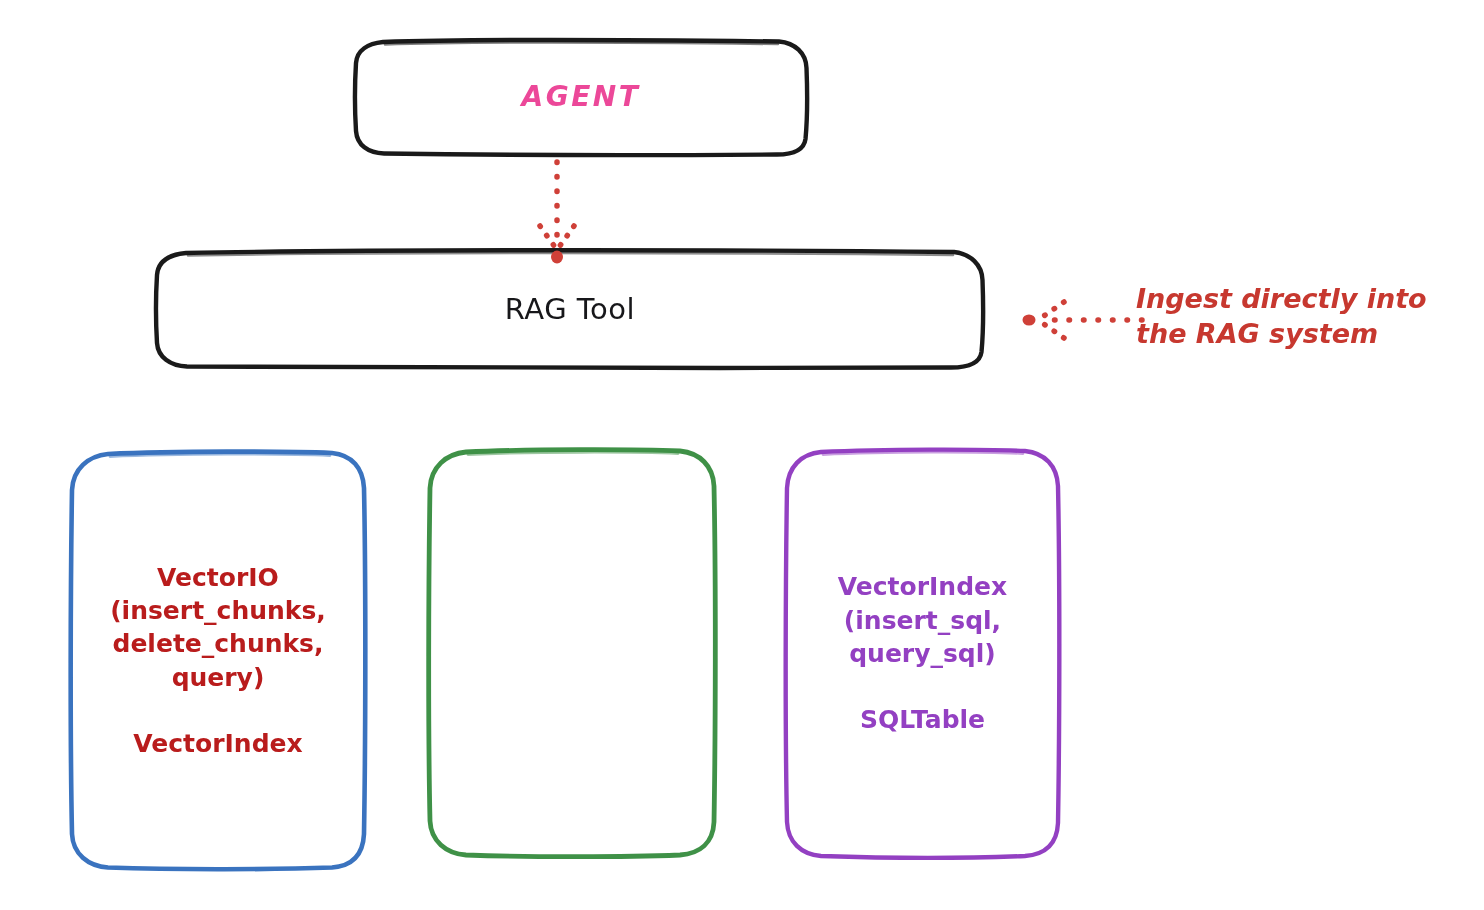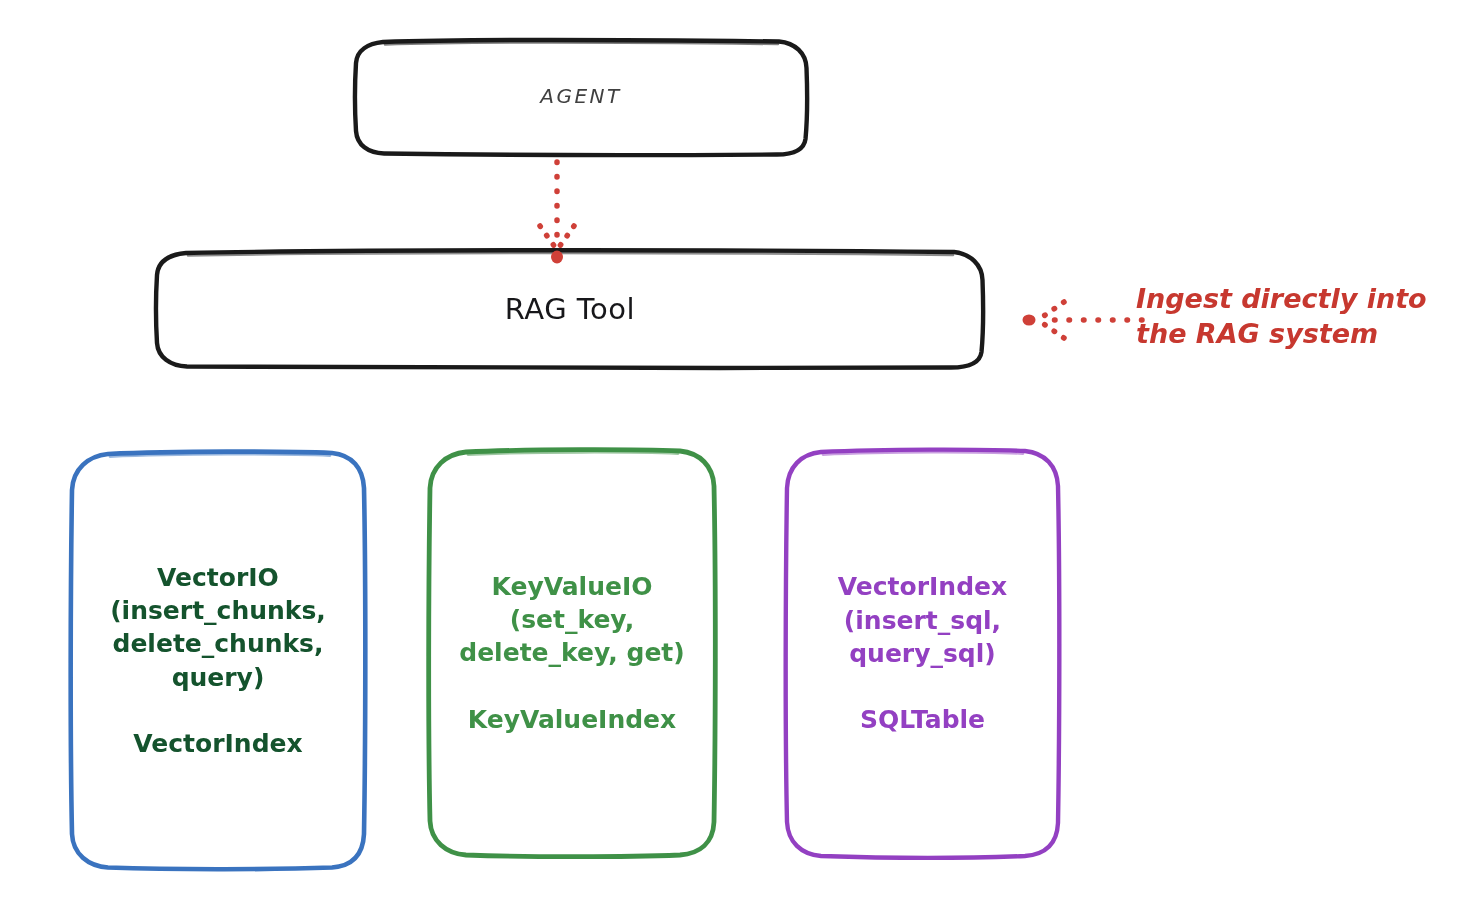--- a/index.html
+++ b/index.html
@@ -40,24 +40,24 @@
   
   #agent-node {
     left: 355px;
     top: 41px;
     width: 452px;
     height: 112px;
   }
   #agent-node .node-label {
     font-family: "DejaVu Sans", sans-serif;
     font-style: italic;
-    font-weight: 400;
-    font-size: 20px;
+    font-weight: 700;
+    font-size: 28px;
     letter-spacing: 2.5px;
-    color: #404040;
+    color: #ec4899;
   }
 
   
   #rag-tool-node {
     left: 156px;
     top: 252px;
     width: 828px;
     height: 114px;
   }
   #rag-tool-node .node-label {
@@ -75,21 +75,21 @@
     font-size: 25px;
     line-height: 1.33;
   }
 
   #vectorio-node {
     left: 70px;
     top: 452px;
     width: 296px;
     height: 417px;
   }
-  #vectorio-node .node-label { color: #14532d; }
+  #vectorio-node .node-label { color: #b91c1c; }
 
   #keyvalueio-node {
     left: 428px;
     top: 450px;
     width: 288px;
     height: 406px;
   }
   #keyvalueio-node .node-label { color: #3f9147; }
 
   #relationalio-node {
@@ -211,25 +211,20 @@
   </div>
 
   <div class="node leaf" id="keyvalueio-node">
     <svg class="sketch-border" viewBox="0 0 300 418" preserveAspectRatio="none">
       <path d="M44 8 C108 5, 212 5, 258 7 C278 9, 291 22, 292 42
                C294 138, 293.5 292, 292 378 C291 399, 278 409.5, 258 411
                C195 413.5, 104 413, 44 411 C24 409.5, 9 397, 8 377
                C6 288, 6.5 138, 8 44 C9 23, 24 10, 44 8 Z" stroke="#3f9147" stroke-width="4.8"></path>
       <path d="M46 10.5 C110 7.5, 212 7.5, 256 9.5" stroke="#3f9147" stroke-width="3" opacity="0.5"></path>
     </svg>
-    <div class="node-label">KeyValueIO
-(set_key,
-delete_key, get)
-
-KeyValueIndex</div>
   </div>
 
   <div class="node leaf" id="relationalio-node">
     <svg class="sketch-border" viewBox="0 0 287 419" preserveAspectRatio="none">
       <path d="M42 8 C104 5, 202 5, 246 7 C266 9, 278 22, 279 42
                C281 138, 280.5 293, 279 379 C278 400, 266 410.5, 246 412
                C186 414.5, 100 414, 42 412 C22 410.5, 9 398, 8 378
                C6 289, 6.5 138, 8 44 C9 23, 22 10, 42 8 Z" stroke="#9340c2" stroke-width="4.4"></path>
       <path d="M44 10.5 C106 7.5, 202 7.5, 244 9.5" stroke="#9340c2" stroke-width="2.8" opacity="0.5"></path>
     </svg>

